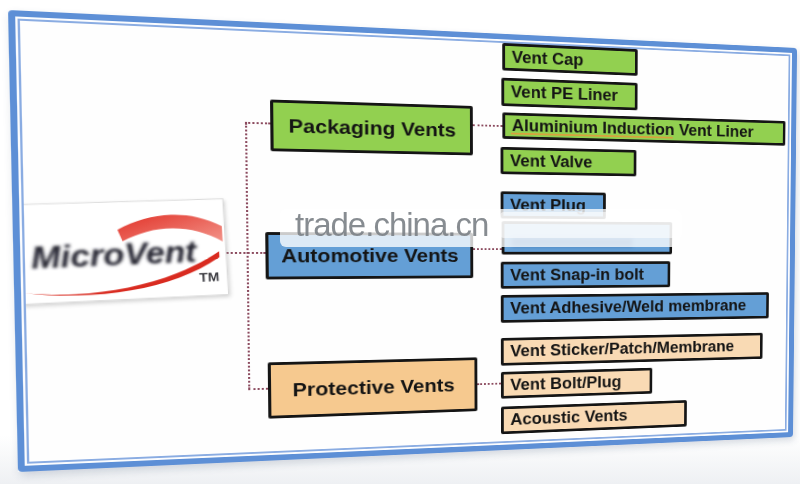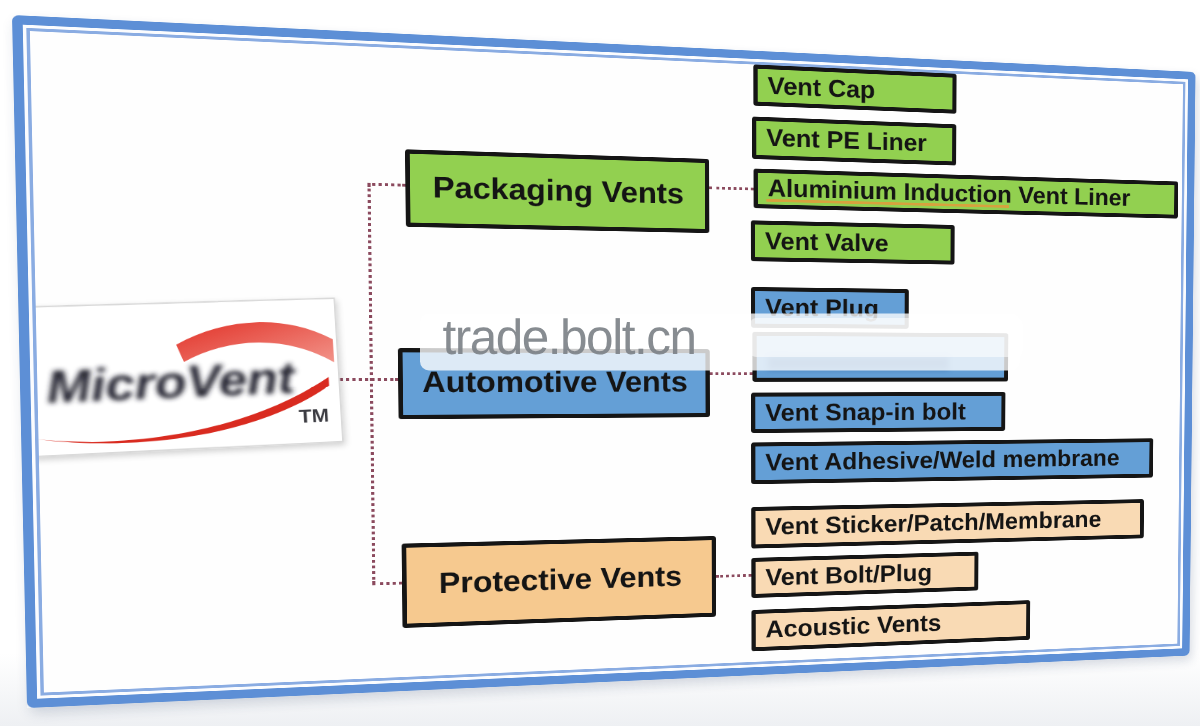--- a/index.html
+++ b/index.html
@@ -140,15 +140,15 @@
         <text x="10" y="64" font-family="Liberation Sans, sans-serif" font-size="31" font-weight="bold" font-style="italic" fill="#23232e" filter="url(#lblur)">MicroVent</text>
         <text x="160" y="85" font-family="Liberation Sans, sans-serif" font-size="13" font-weight="bold" fill="#3c3c42">TM</text>
       </svg>
     </div>
 
     <div class="frame"></div>
   </div>
 
   <div class="wm-band"></div>
   <div class="wm-patch"></div>
-  <div class="wm-text">trade.bolt.cn</div>
+  <div class="wm-text">trade.china.cn</div>
 
 </div>
 
 </body></html>

